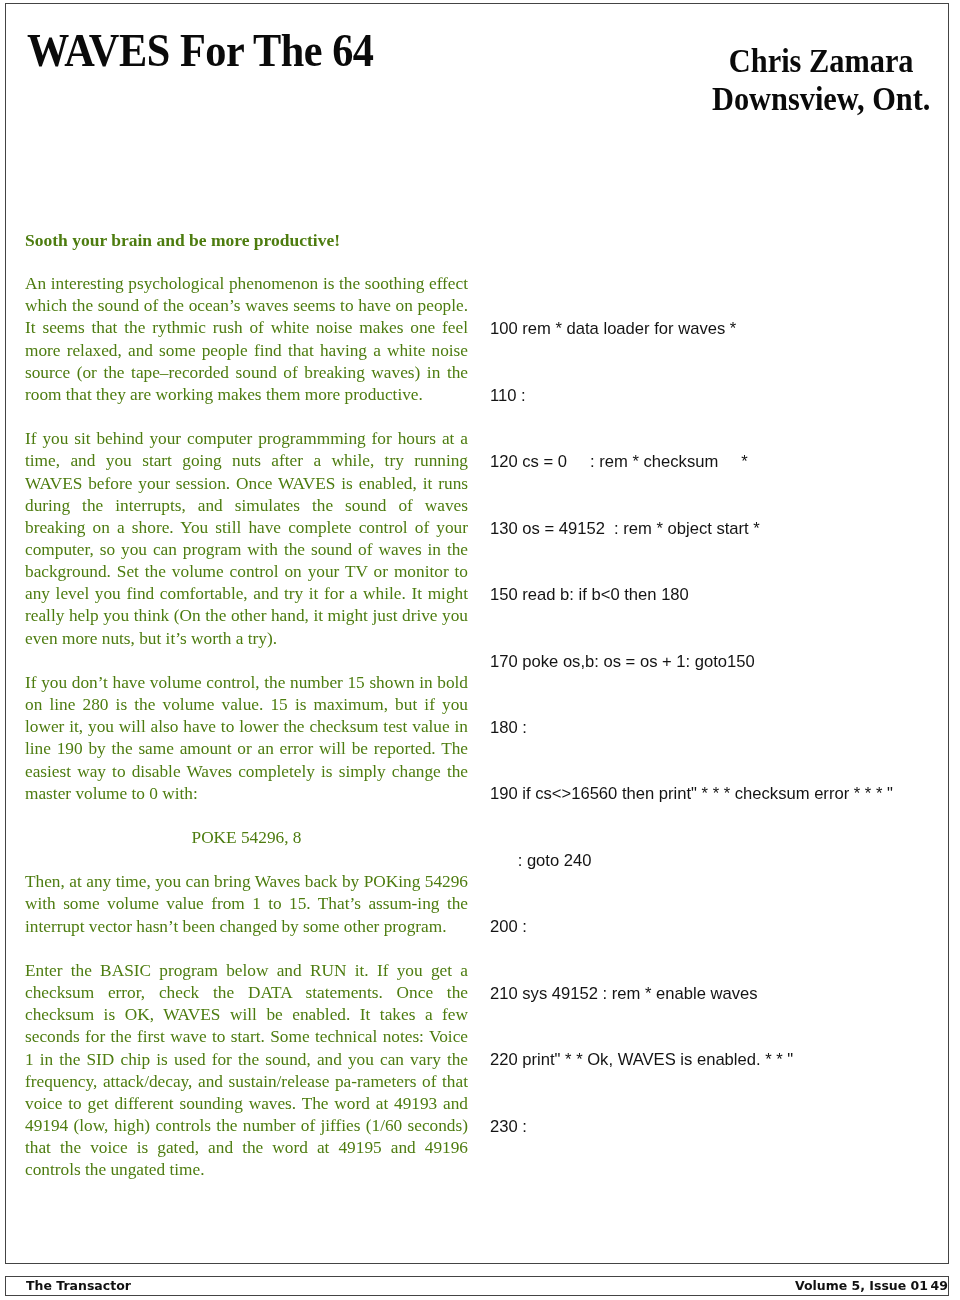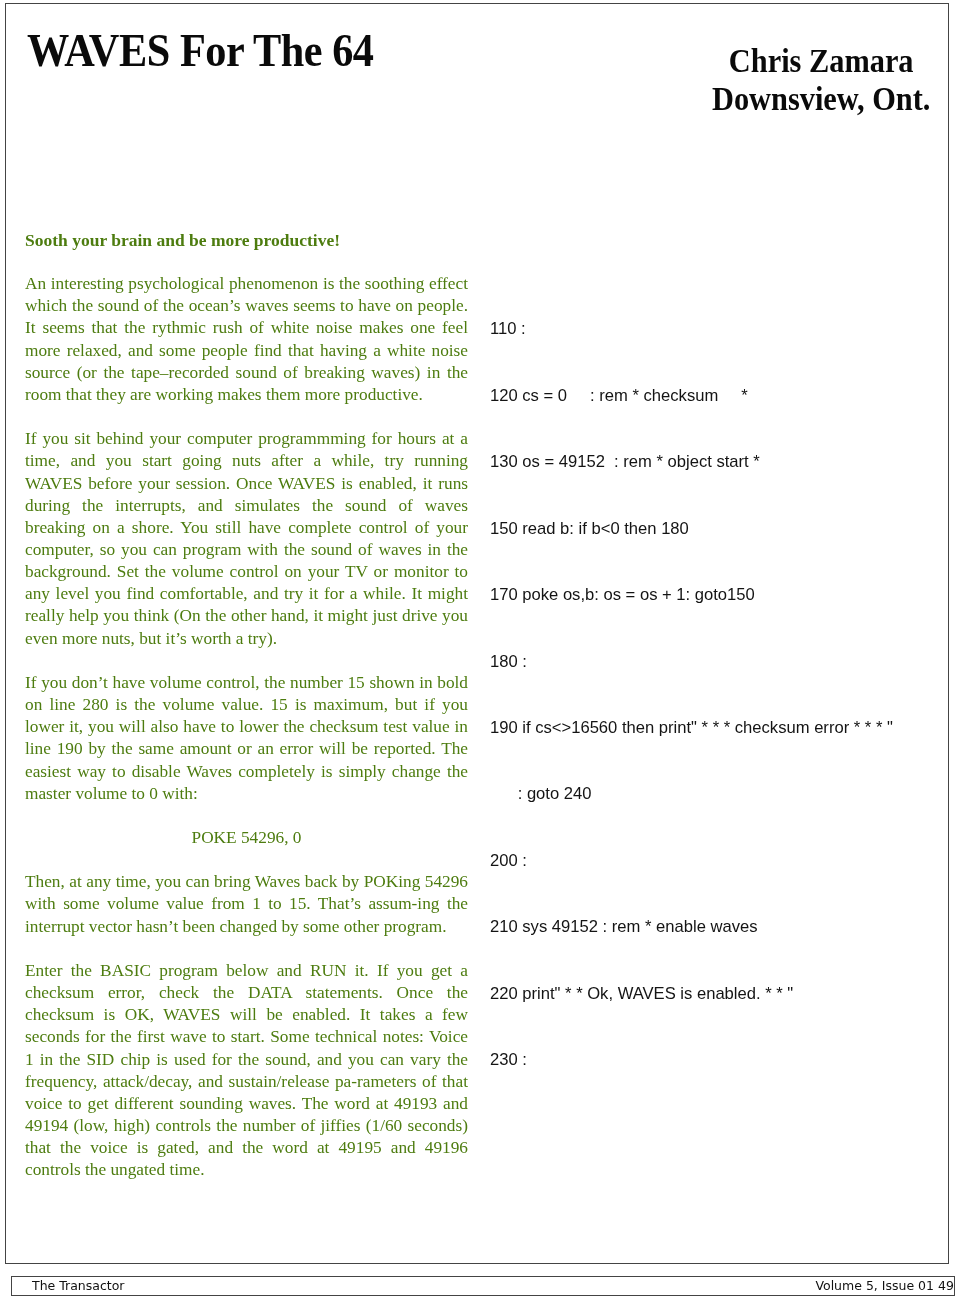--- a/index.html
+++ b/index.html
@@ -31,23 +31,23 @@
   .subhead { font-weight: bold; font-size: 17.5px; margin: 0 0 22px 0; }
   .col-left p { margin: 0 0 22.15px 0; text-align: justify; }
   .col-left p.center { text-align: center; }
   .col-right {
     position: absolute; left: 490px; top: 274px; width: 450px;
     font-family: "Liberation Sans", sans-serif; font-size: 16.6px; line-height: 22.15px;
     color: #141414; white-space: pre;
   }
   .code-line { display: block; height: 22.15px; }
   .footer {
-    position: absolute; left: 11px; top: 1276px; width: 944px; height: 20px;
+    position: absolute; left: 5px; top: 1276px; width: 944px; height: 20px;
     border: 1.5px solid #444; box-sizing: border-box;
-    font-family: "DejaVu Sans", sans-serif; font-weight: normal; font-size: 12.5px;
+    font-family: "DejaVu Sans", sans-serif; font-weight: bold; font-size: 12.5px;
     line-height: 17px; color: #111;
   }
   .footer .f-left { position: absolute; left: 20px; top: 0; }
   .footer .f-center { position: absolute; left: 0; right: 0; top: 0; text-align: right; }
   .footer .f-right { position: absolute; right: 20px; top: 0; }
 </style>
 </head>
 <body>
 
 <div class="frame"></div>
@@ -56,26 +56,27 @@
 <div class="byline">
   <div>Chris Zamara</div>
   <div>Downsview, Ont.</div>
 </div>
 
 <div class="col-left">
   <div class="subhead">Sooth your brain and be more productive!</div>
   <p>An interesting psychological phenomenon is the soothing effect which the sound of the ocean’s waves seems to have on people. It seems that the rythmic rush of white noise makes one feel more relaxed, and some people find that having a white noise source (or the tape–recorded sound of breaking waves) in the room that they are working makes them more productive.</p>
   <p>If you sit behind your computer programmming for hours at a time, and you start going nuts after a while, try running WAVES before your session. Once WAVES is enabled, it runs during the interrupts, and simulates the sound of waves breaking on a shore. You still have complete control of your computer, so you can program with the sound of waves in the background. Set the volume control on your TV or monitor to any level you find comfortable, and try it for a while. It might really help you think (On the other hand, it might just drive you even more nuts, but it’s worth a try).</p>
   <p>If you don’t have volume control, the number 15 shown in bold on line 280 is the volume value. 15 is maximum, but if you lower it, you will also have to lower the checksum test value in line 190 by the same amount or an error will be reported. The easiest way to disable Waves completely is simply change the master volume to 0 with:</p>
-  <p class="center">POKE 54296, 0</p>
+  <p class="center">POKE 54296, 8</p>
   <p>Then, at any time, you can bring Waves back by POKing 54296 with some volume value from 1 to 15. That’s assum-ing the interrupt vector hasn’t been changed by some other program.</p>
   <p>Enter the BASIC program below and RUN it. If you get a checksum error, check the DATA statements. Once the checksum is OK, WAVES will be enabled. It takes a few seconds for the first wave to start. Some technical notes: Voice 1 in the SID chip is used for the sound, and you can vary the frequency, attack/decay, and sustain/release pa-rameters of that voice to get different sounding waves. The word at 49193 and 49194 (low, high) controls the number of jiffies (1/60 seconds) that the voice is gated, and the word at 49195 and 49196 controls the ungated time.</p>
 </div>
 
 <div class="col-right">
+  <span class="code-line">100 rem * data loader for waves *</span>
   <span class="code-line">110 :</span>
   <span class="code-line">120 cs = 0     : rem * checksum     *</span>
   <span class="code-line">130 os = 49152  : rem * object start *</span>
   <span class="code-line">150 read b: if b&lt;0 then 180</span>
   <span class="code-line">170 poke os,b: os = os + 1: goto150</span>
   <span class="code-line">180 :</span>
   <span class="code-line">190 if cs&lt;&gt;16560 then print" * * * checksum error * * * "</span>
   <span class="code-line">      : goto 240</span>
   <span class="code-line">200 :</span>
   <span class="code-line">210 sys 49152 : rem * enable waves</span>

